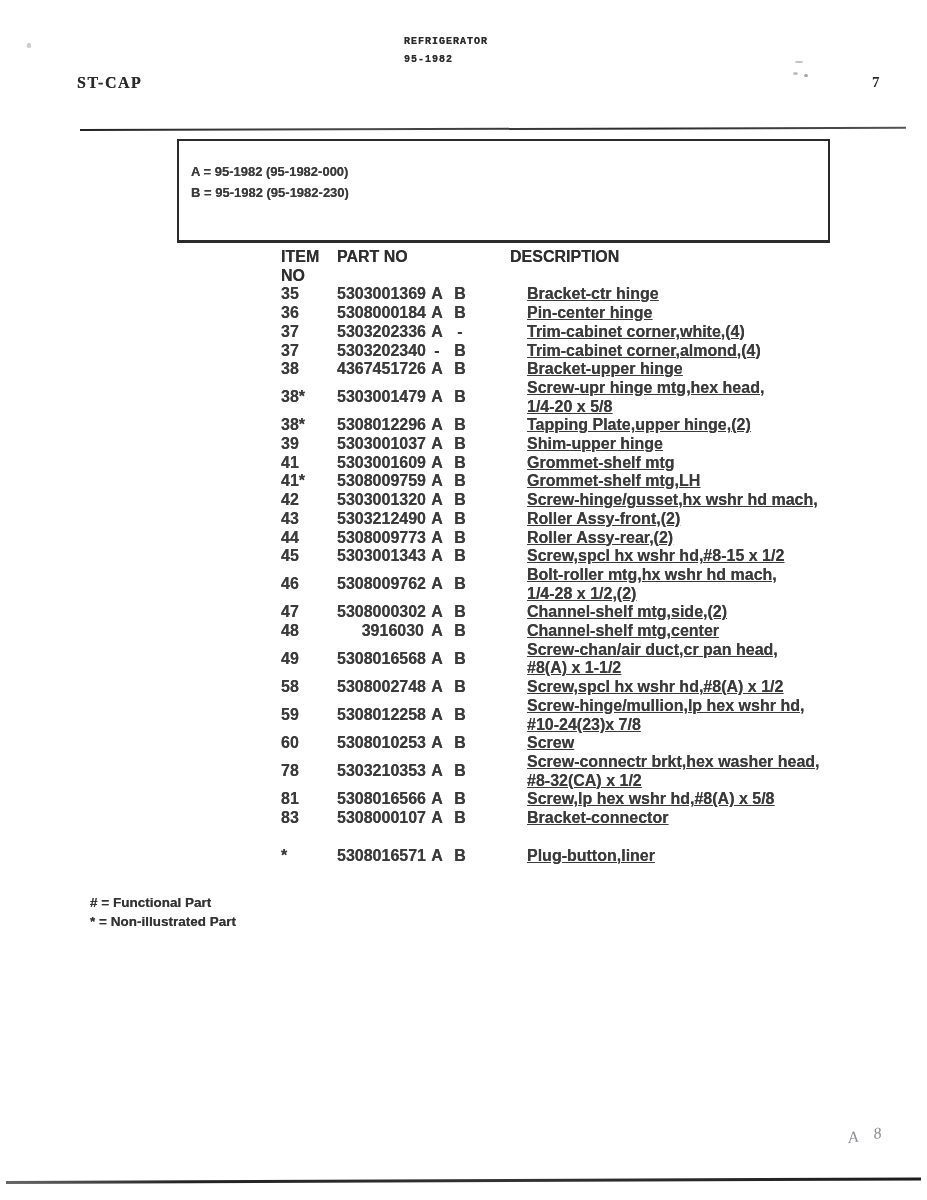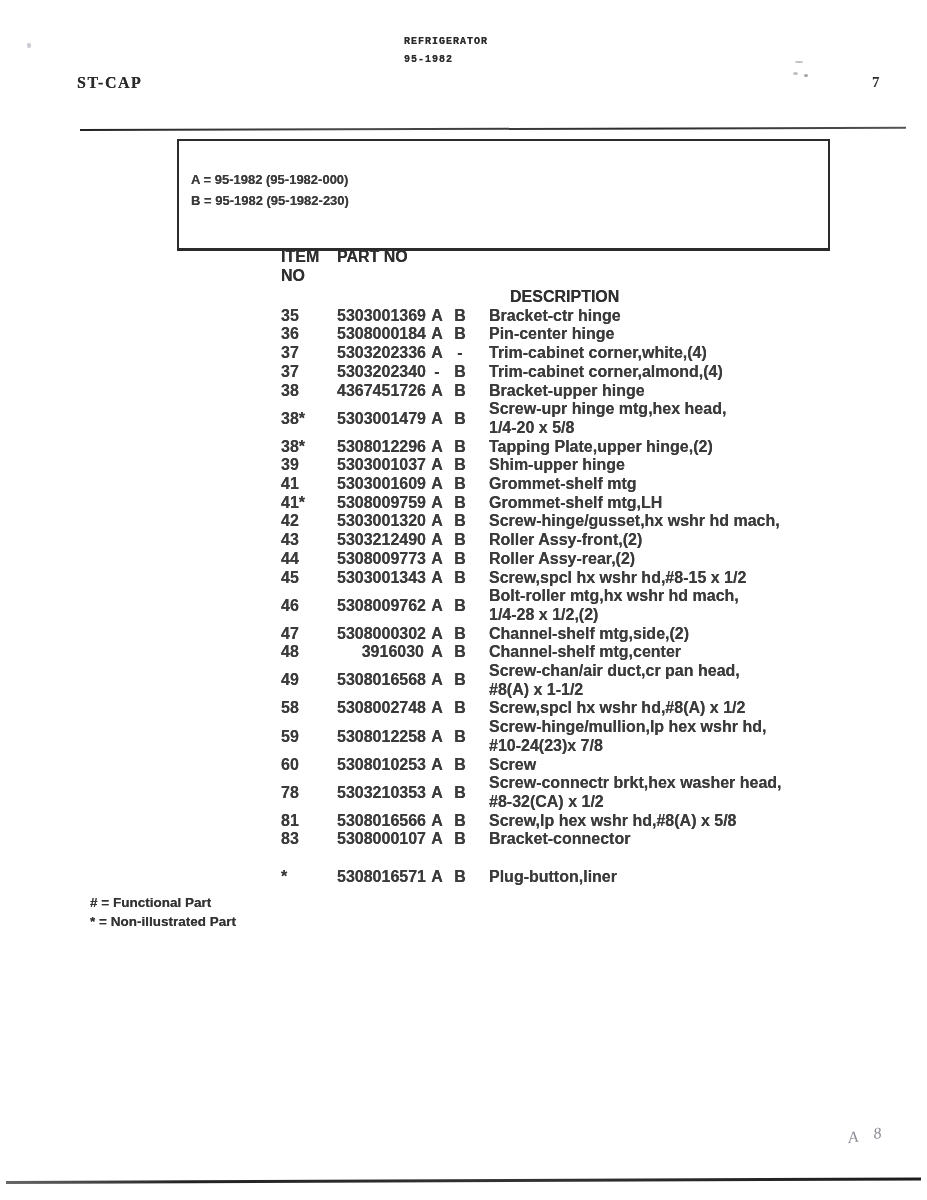--- a/index.html
+++ b/index.html
@@ -70,21 +70,21 @@
   }
   
   .legend-box {
     position: absolute;
     left: 177px;
     top: 139px;
     width: 637px;
     height: 79px;
     border: 2px solid #2b2b2b;
     border-bottom-width: 3px;
-    padding: 28px 0 0 12px;
+    padding: 20px 0 0 12px;
     box-sizing: content-box;
   }
   .legend-box .line {
     font-size: 13px;
     font-weight: 700;
     line-height: 21px;
     color: #3a3a3a;
     text-shadow: 0 0 0.5px #555;
   }
   
@@ -98,32 +98,32 @@
     color: #3b3b3b;
     text-shadow: 0 0 0.5px #555;
   }
   .thead {
     display: flex;
     line-height: 18.7px;
     color: #2e2e2e;
   }
   .thead .h-item { width: 56px; }
   .thead .h-part { width: 173px; }
-  .thead .h-desc { flex: 1; margin-top: 40px; }
+  .thead .h-desc { flex: 1; }
   .trow {
     display: flex;
     line-height: 18.7px;
     align-items: center;
   }
   .trow.gap { margin-top: 19px; }
   .c-item { width: 56px; }
   .c-part { width: 87px; text-align: right; white-space: nowrap; }
   .c-a { width: 26px; text-align: center; }
   .c-b { width: 20px; text-align: center; }
-  .c-desc { flex: 1; margin-left: 19px; }
+  .c-desc { flex: 1; margin-left: 57px; text-decoration: underline; }
   
   .footnotes {
     position: absolute;
     left: 90px;
     top: 893px;
     font-size: 13.5px;
     font-weight: 700;
     line-height: 19px;
     color: #333;
     text-shadow: 0 0 0.5px #555;

